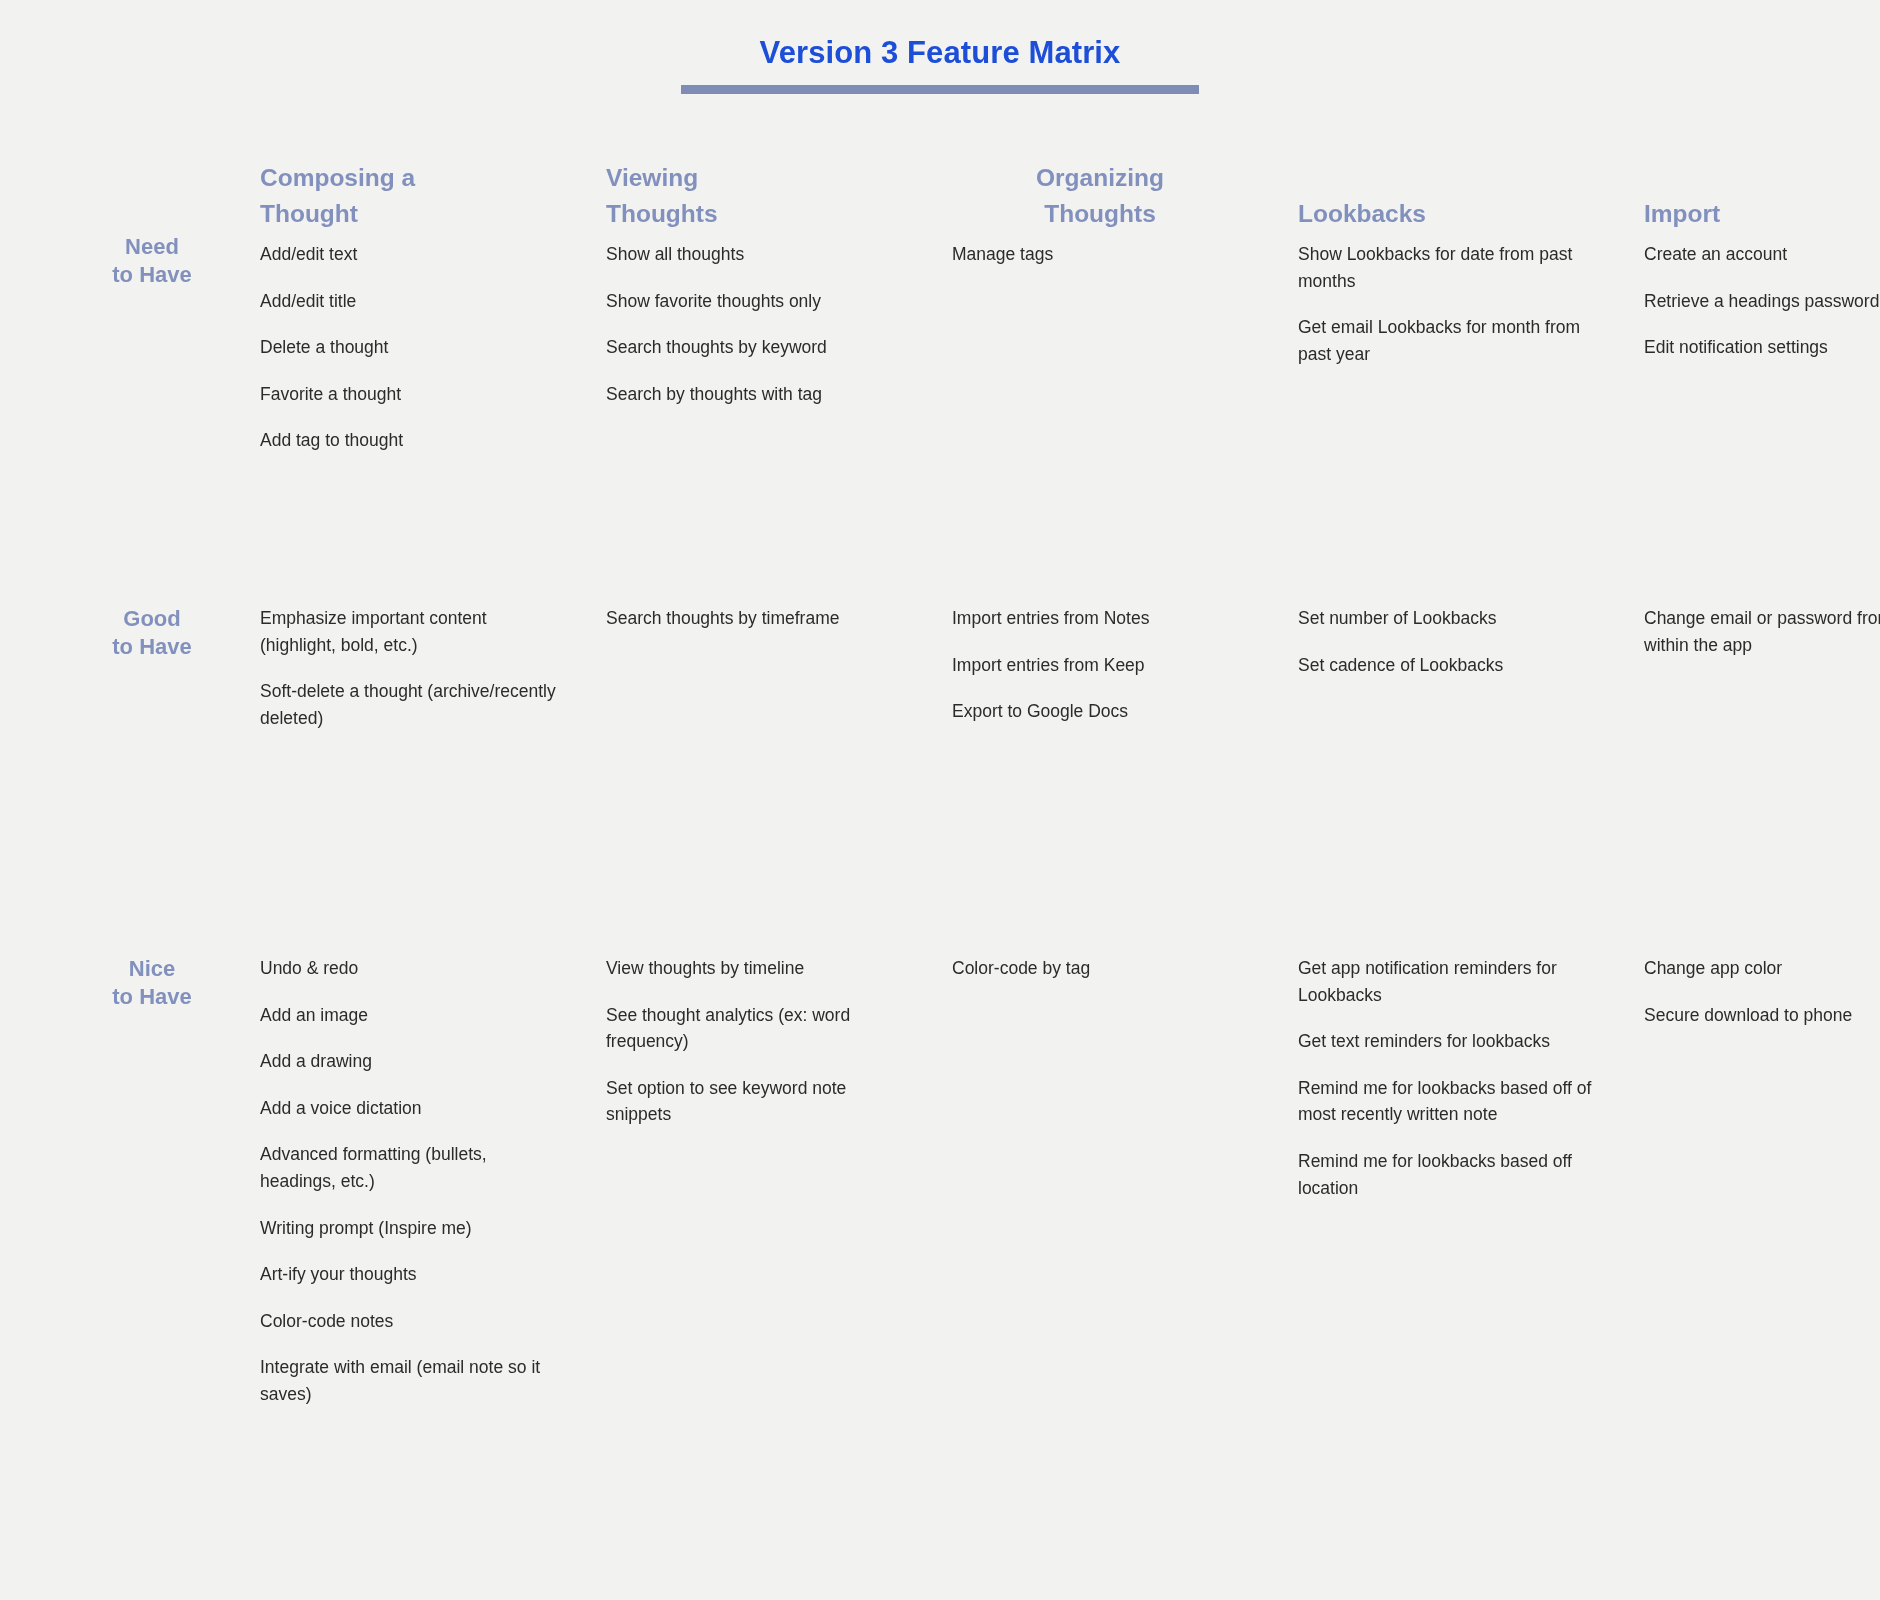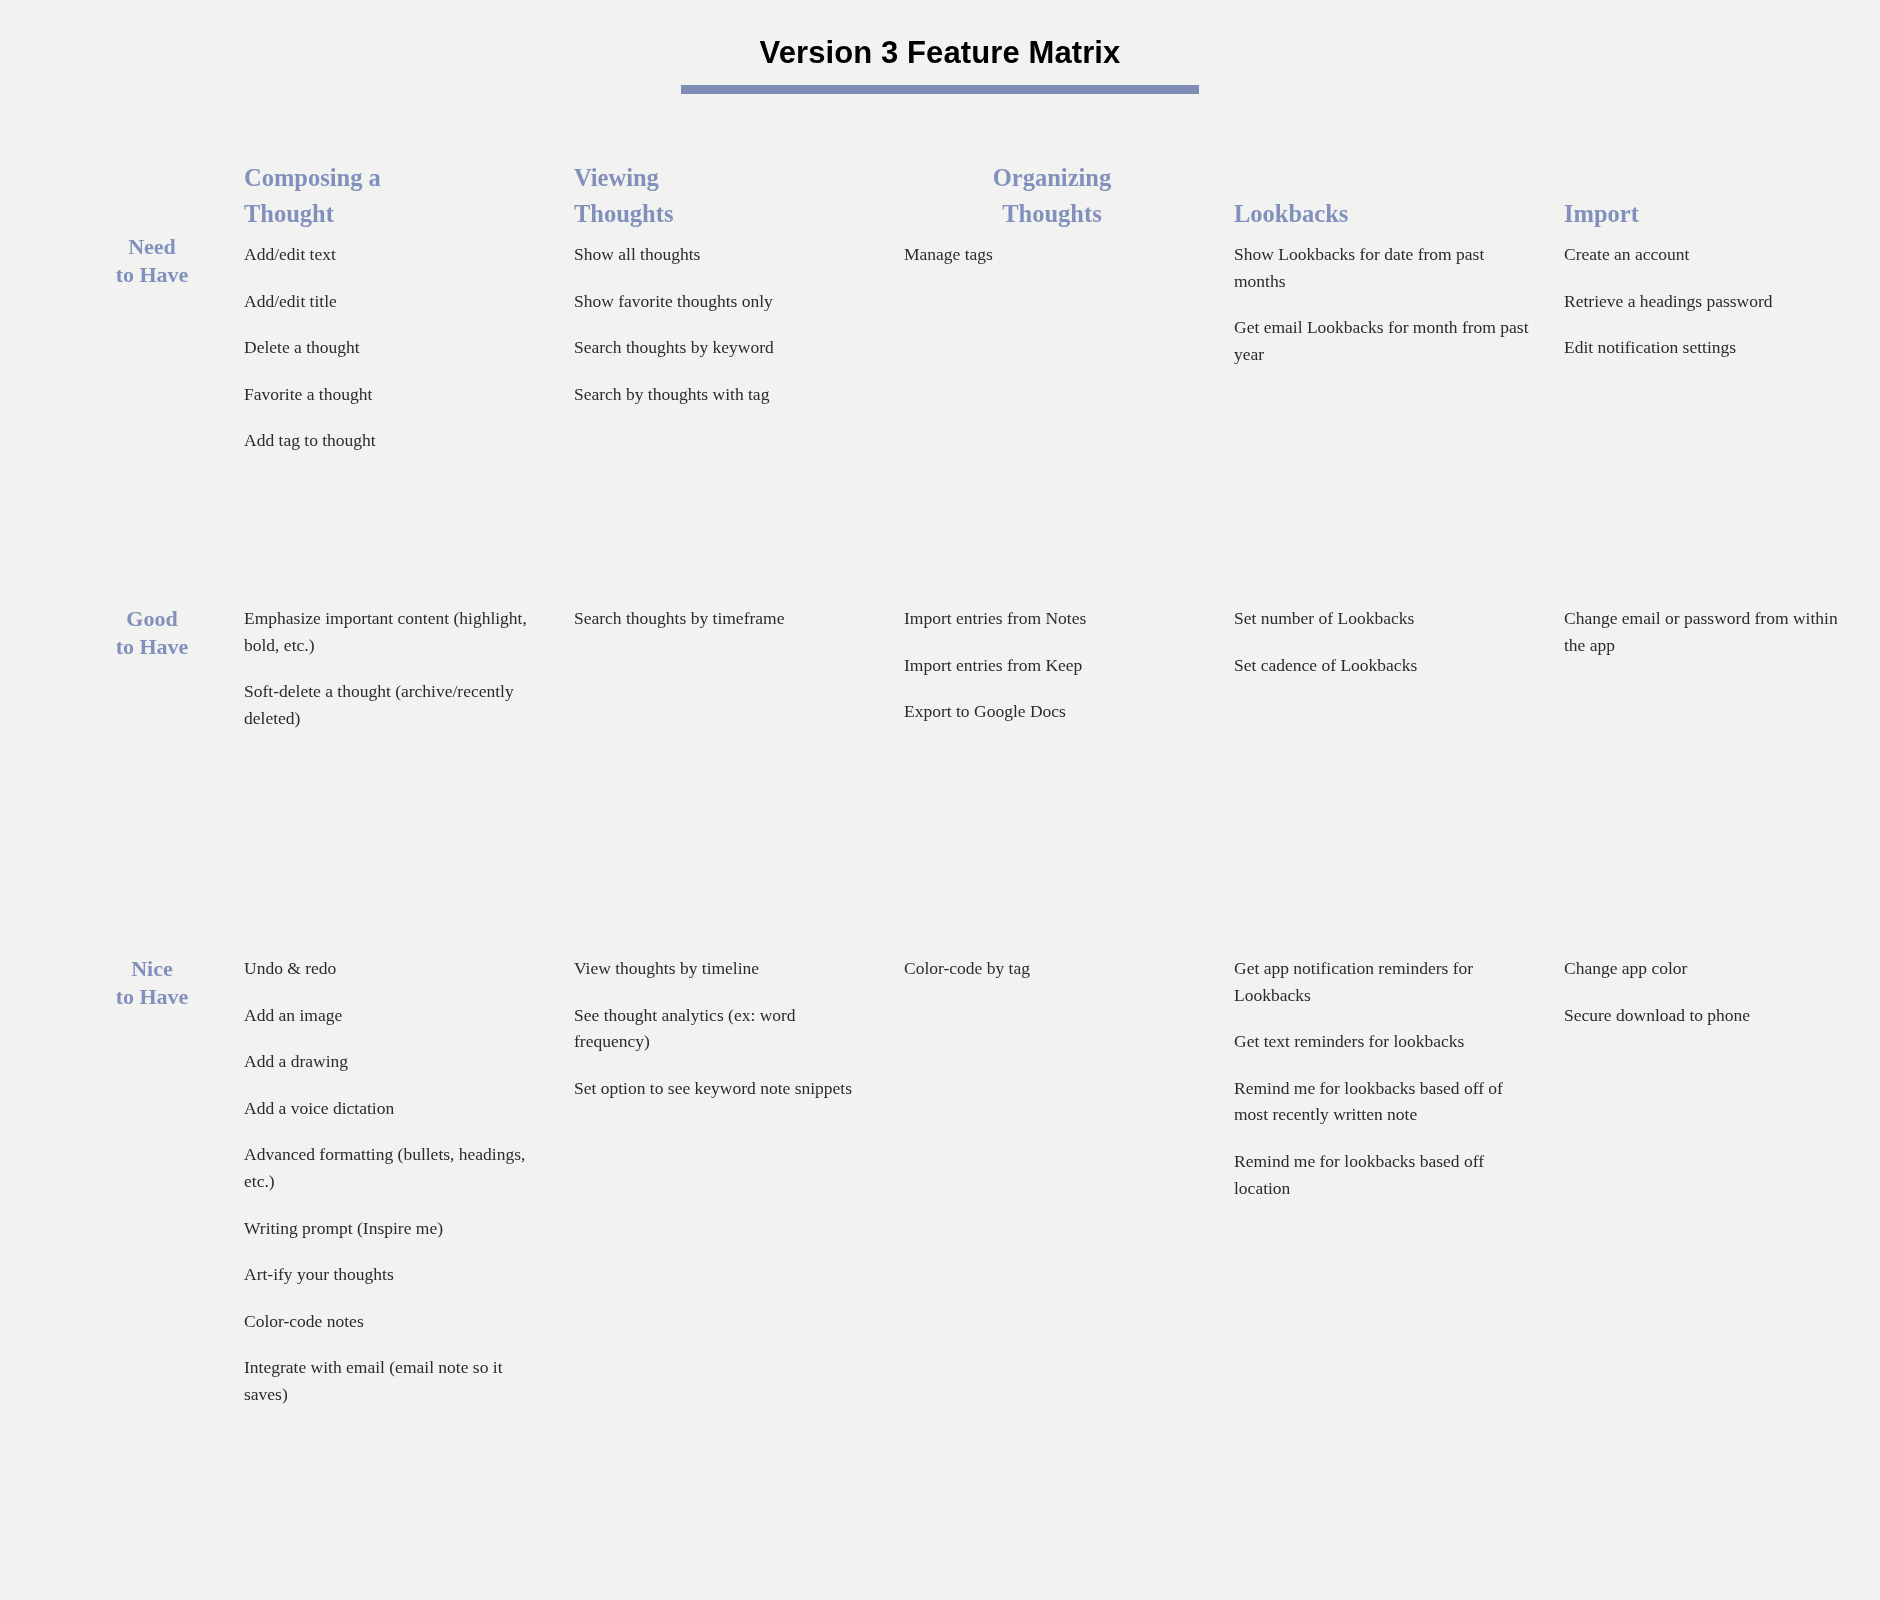--- a/index.html
+++ b/index.html
@@ -27,41 +27,40 @@
     position: absolute;
     top: 34px;
     left: 0;
     width: 1880px;
     text-align: center;
   }
   .doc-title {
     font-size: 31px;
     font-weight: bold;
     letter-spacing: 0.1px;
-    color: #000000;
+    color: #1d4ed8;
     line-height: 1.2;
     display: block;
   }
   .title-rule {
     margin: 14px auto 0 auto;
     width: 518px;
     height: 9px;
     background: #7e8cb6;
   }
 
   
   .matrix {
     position: absolute;
     top: 160px;
     left: 0;
     width: 1880px;
     display: grid;
     grid-template-columns: 244px 330px 330px 330px 330px 316px;
-    column-gap: 0;
-    font-family: Liberation Serif, serif;
+    column-gap: 16px;
   }
 
   .row-label-cell {
     padding-left: 60px;
     box-sizing: border-box;
   }
 
   .col-head {
     color: #8290bd;
     font-size: 24.5px;

